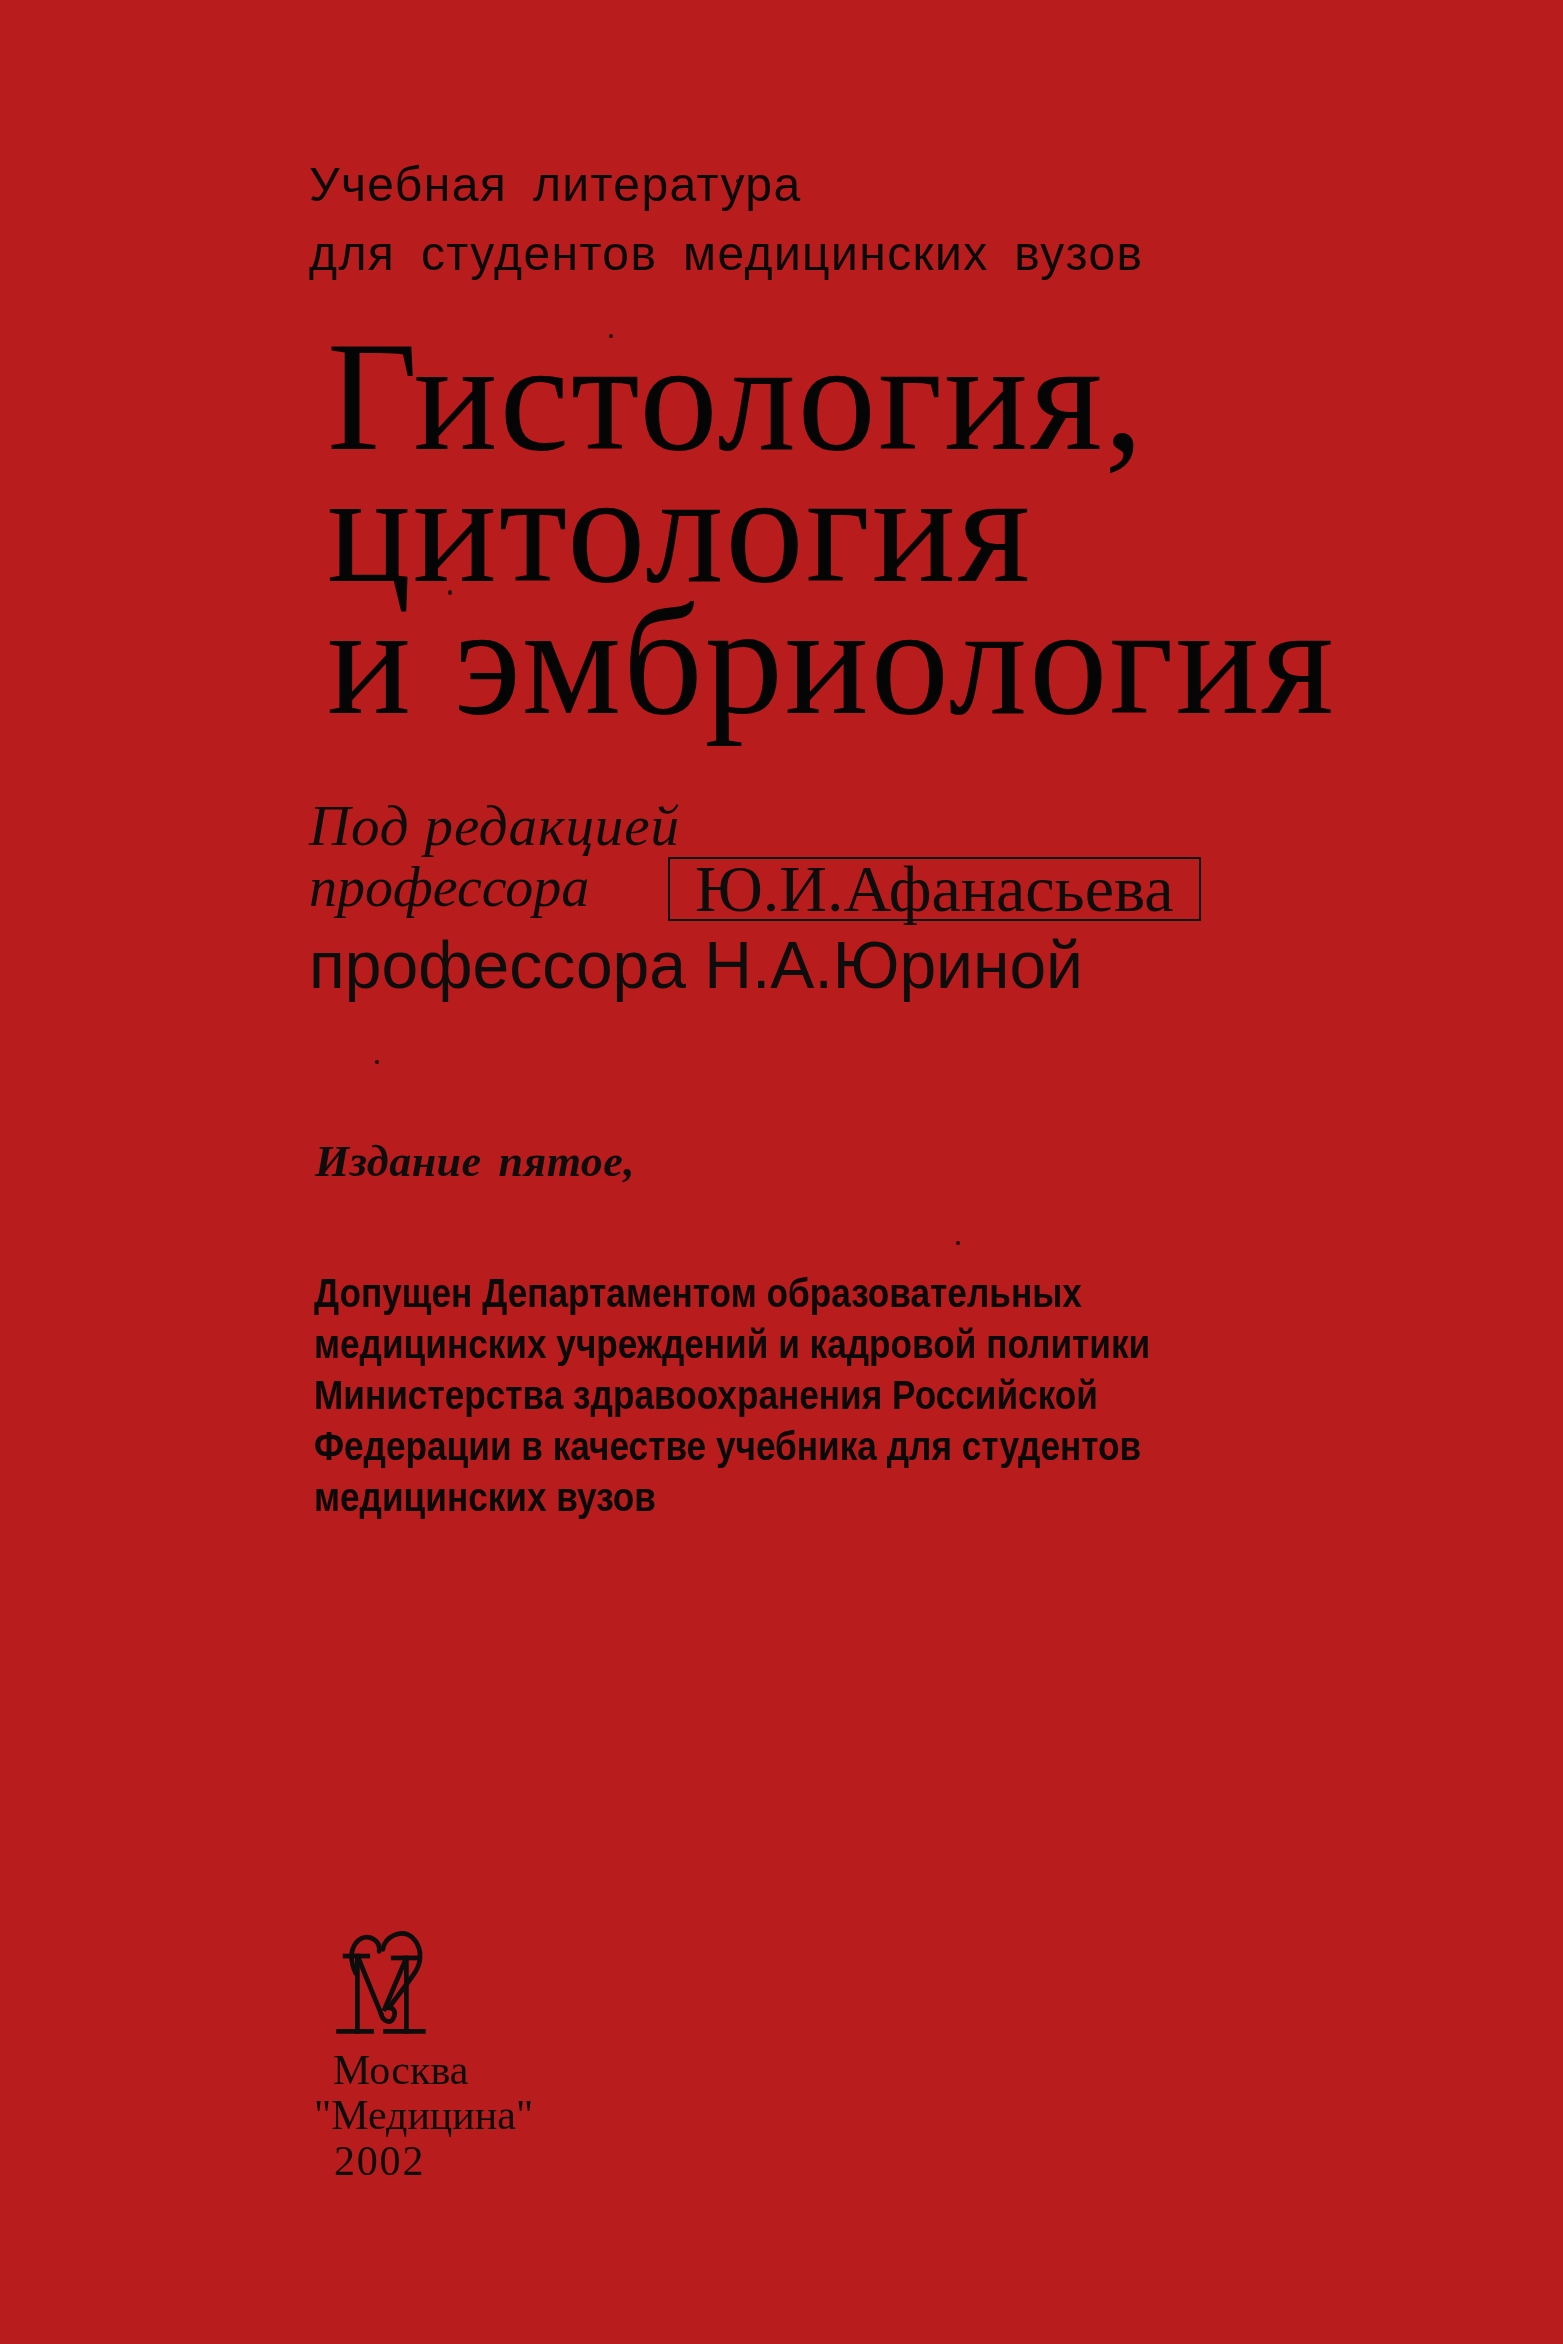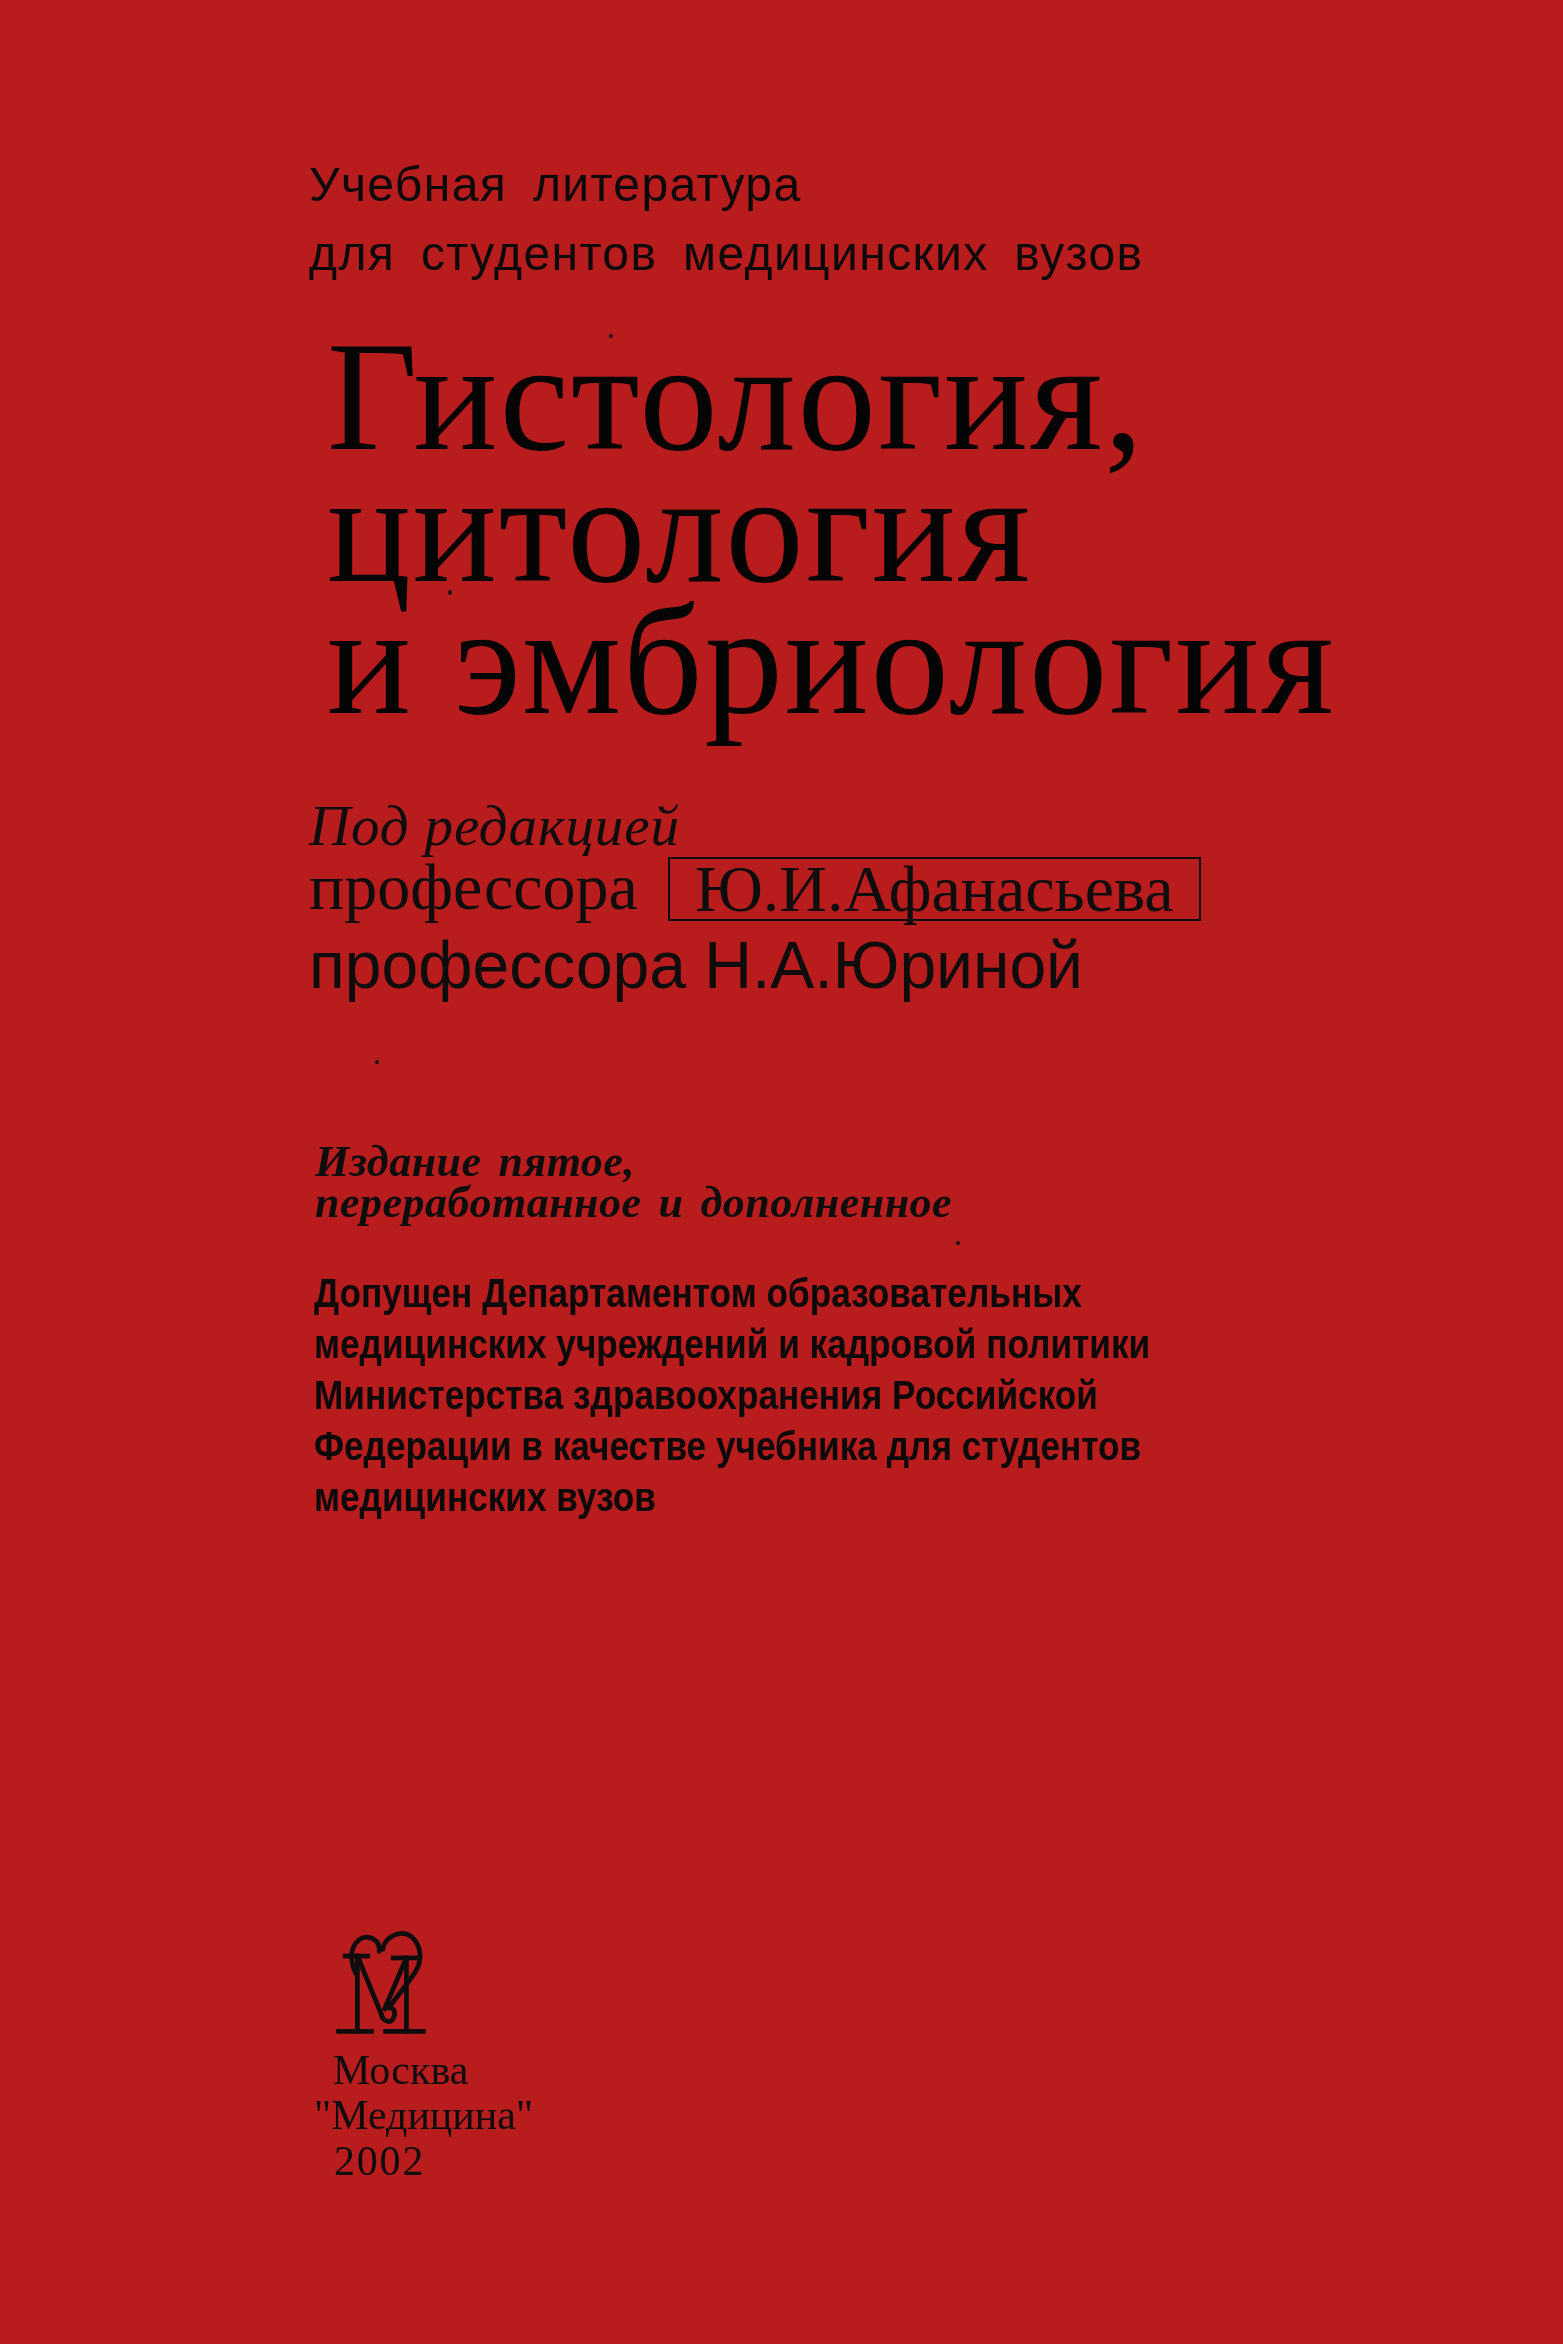--- a/index.html
+++ b/index.html
@@ -44,23 +44,24 @@
     font-family: "Liberation Serif", serif;
     font-style: italic;
     font-size: 57px;
     line-height: 57px;
     letter-spacing: 0.9px;
     white-space: nowrap;
   }
   .editor-role-1 {
     left: 309px; top: 854px;
     font-family: "Liberation Serif", serif;
-    font-size: 66px;
+    font-size: 56px;
     line-height: 66px;
     white-space: nowrap;
+    font-style: italic;
   }
   .editor-name-box {
     left: 668px; top: 857px;
     border: 2.7px solid #0d0d0d;
     padding: 0 25px;
     font-family: "Liberation Serif", serif;
     font-size: 66px;
     line-height: 60px;
     white-space: nowrap;
   }
@@ -143,21 +144,20 @@
     <div>и эмбриология</div>
   </div>
 
   <div class="abs editors-intro">Под редакцией</div>
   <div class="abs editor-role-1">профессора</div>
   <div class="abs editor-name-box"><span>Ю.И.Афанасьева</span></div>
   <div class="abs editor-line-2">профессора Н.А.Юриной</div>
 
   <div class="abs edition">
     <div>Издание пятое,</div>
-    <div>переработанное и дополненное</div>
   </div>
 
   <div class="abs approval">
     <div>Допущен Департаментом образовательных</div>
     <div>медицинских учреждений и кадровой политики</div>
     <div>Министерства здравоохранения Российской</div>
     <div>Федерации в качестве учебника для студентов</div>
     <div>медицинских вузов</div>
   </div>
 

